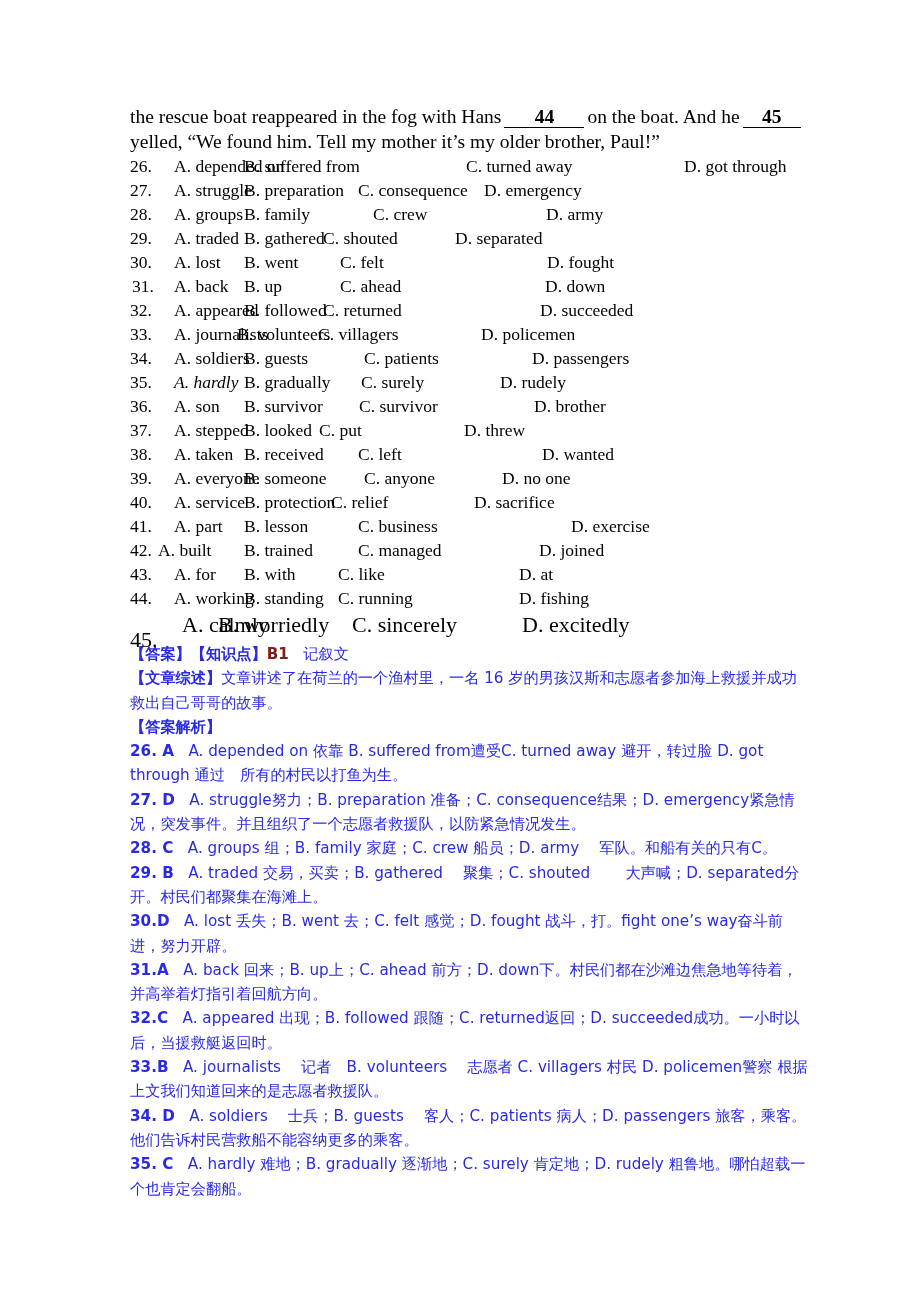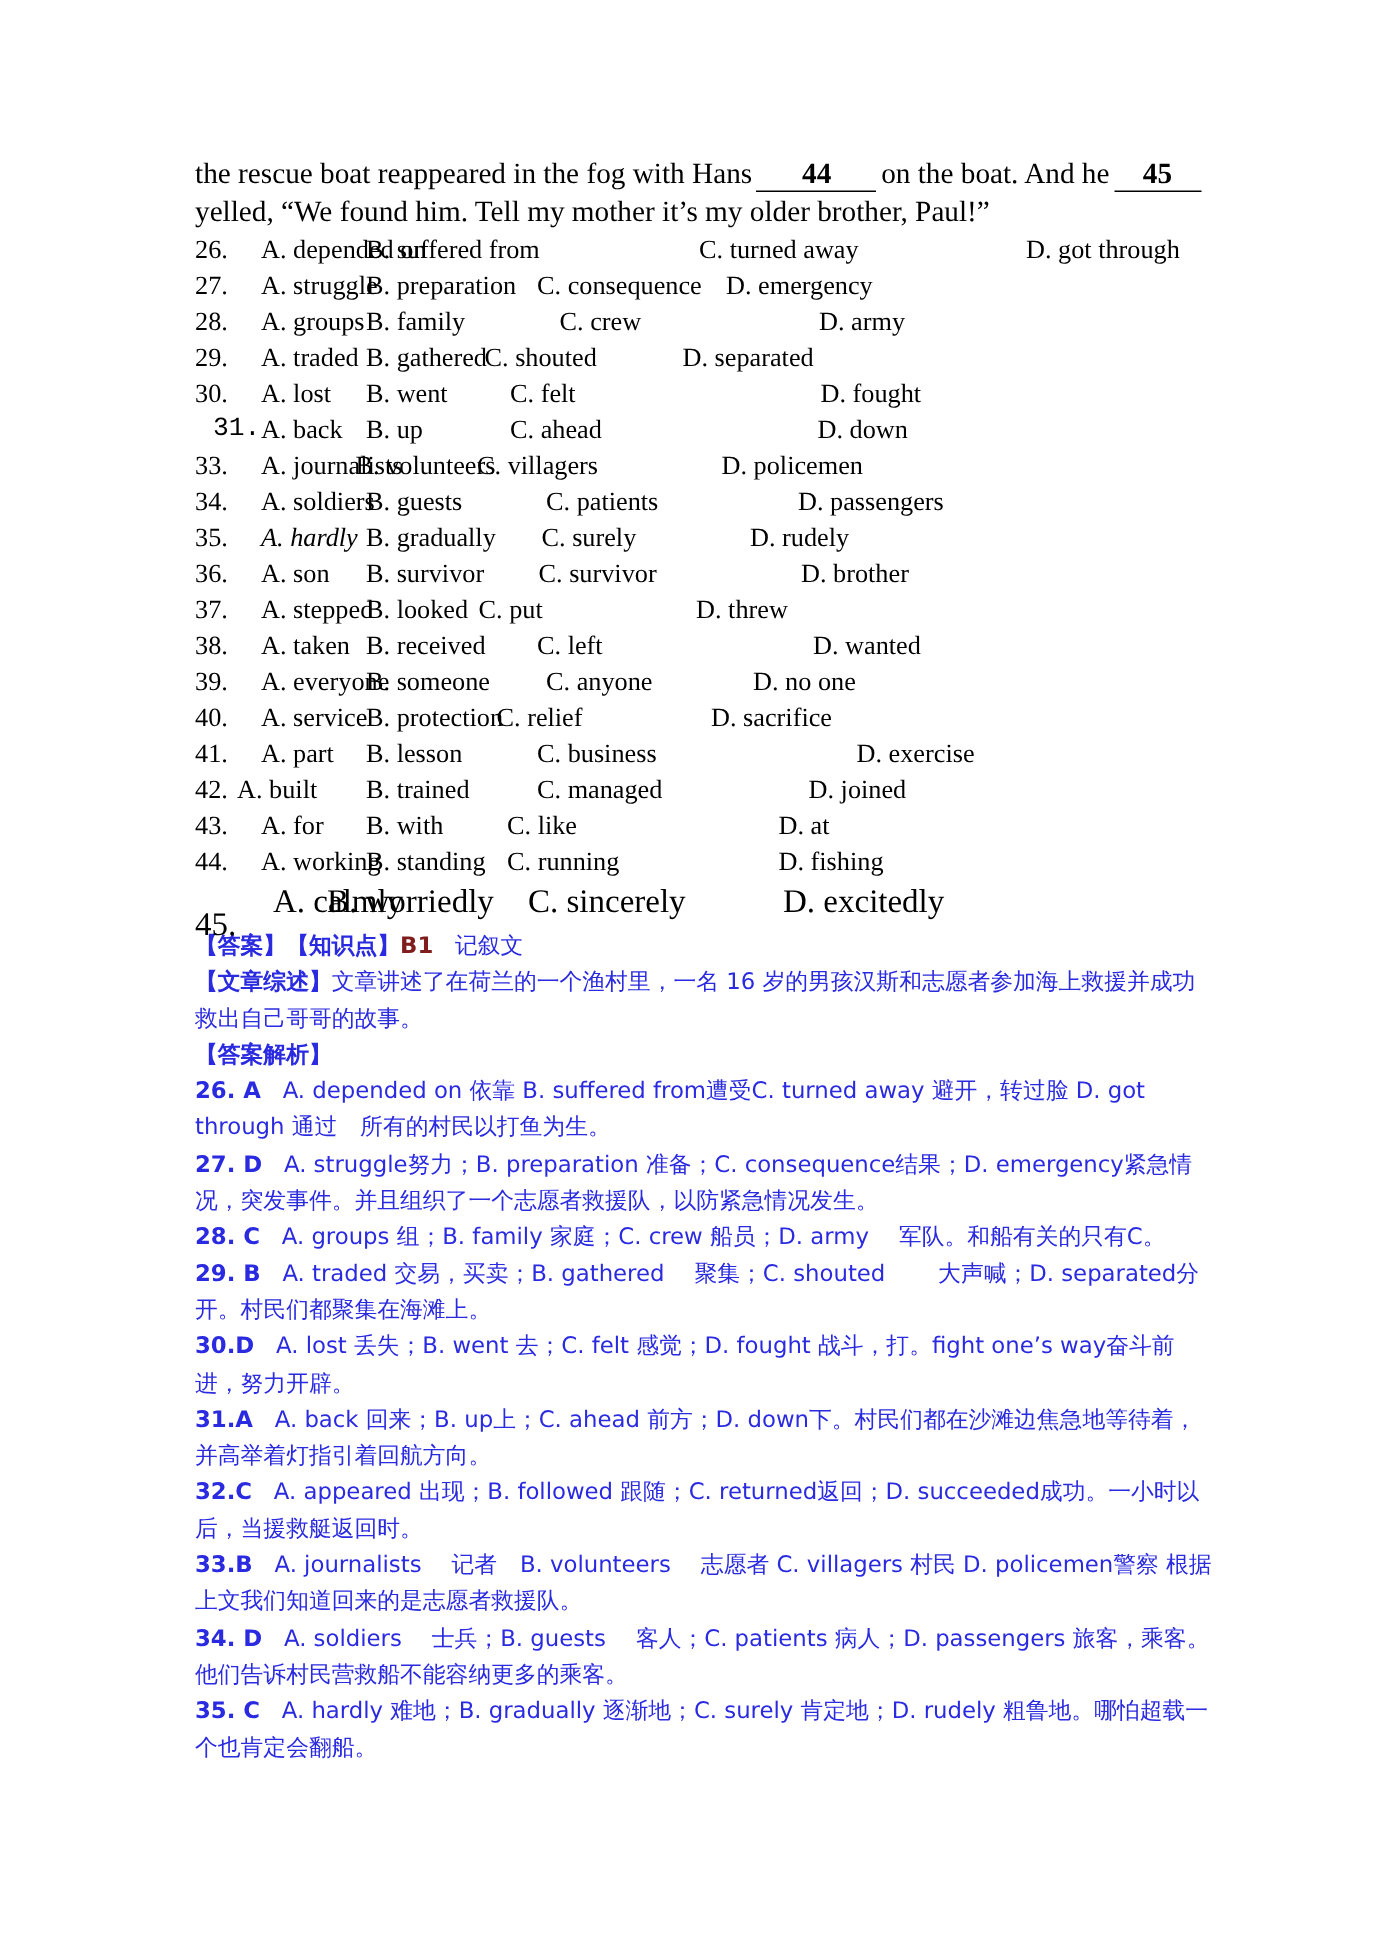--- a/index.html
+++ b/index.html
@@ -135,25 +135,32 @@
           <span style="left: 325px;">D. separated</span>
         </div>
         <div class="qrow">
           <span style="left: 0px;">30.</span>
           <span style="left: 44px;">A. lost</span>
           <span style="left: 114px;">B. went</span>
           <span style="left: 210px;">C. felt</span>
           <span style="left: 417px;">D. fought</span>
         </div>
         <div class="qrow">
-          <span style="left: 12px; font-family: Liberation Mono, monospace;">31.</span>
+          <span style="left: 2px;">31.</span>
           <span style="left: 44px;">A. back</span>
           <span style="left: 114px;">B. up</span>
           <span style="left: 210px;">C. ahead</span>
           <span style="left: 415px;">D. down</span>
+        </div>
+        <div class="qrow">
+          <span style="left: 0px;">32.</span>
+          <span style="left: 44px;">A. appeared</span>
+          <span style="left: 114px;">B. followed</span>
+          <span style="left: 193px;">C. returned</span>
+          <span style="left: 410px;">D. succeeded</span>
         </div>
         <div class="qrow">
           <span style="left: 0px;">33.</span>
           <span style="left: 44px;">A. journalists</span>
           <span style="left: 107px;">B. volunteers</span>
           <span style="left: 188px;">C. villagers</span>
           <span style="left: 351px;">D. policemen</span>
         </div>
         <div class="qrow">
           <span style="left: 0px;">34.</span>

